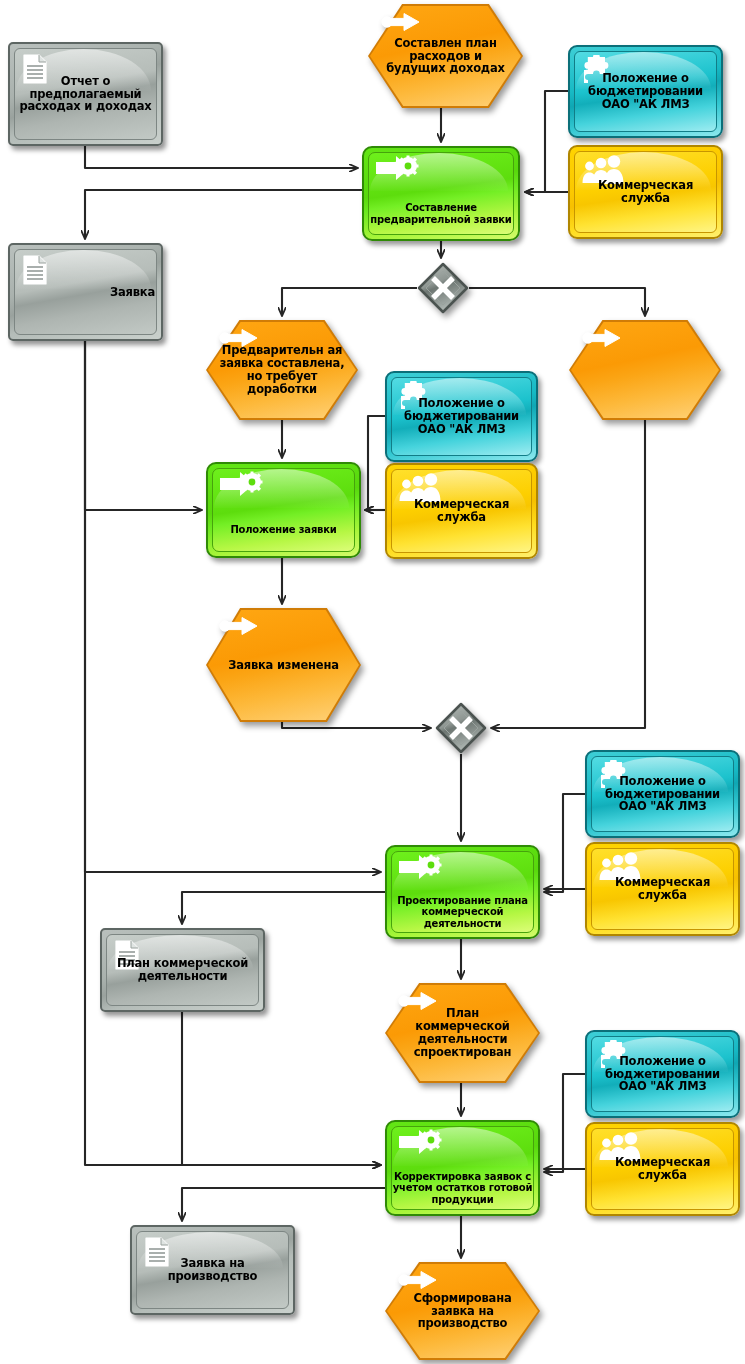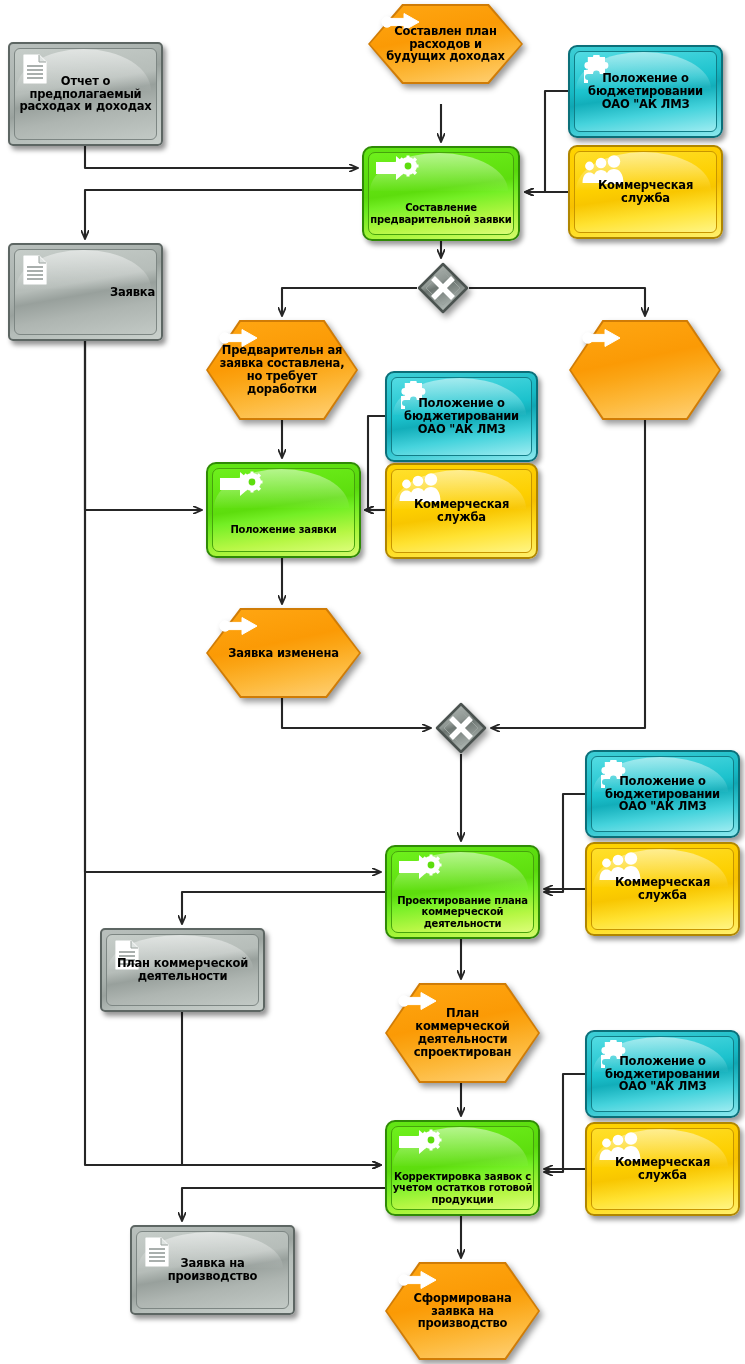--- a/index.html
+++ b/index.html
@@ -156,21 +156,21 @@
             <path d="M17,1 L17,8 L24,8" fill="#dfe4e2" stroke="#9aa29e" stroke-width="1"></path>
             <g stroke="#8d9592" stroke-width="1.5">
               <line x1="5" y1="12" x2="21" y2="12"></line>
               <line x1="5" y1="16" x2="21" y2="16"></line>
               <line x1="5" y1="20" x2="21" y2="20"></line>
               <line x1="5" y1="24" x2="21" y2="24"></line>
             </g>
           </svg></span>
         <div class="lbl">Отчет о предполагаемый расходах и доходах</div>
       </div>
-      <div class="node ev" style="left: 368px; top: 4px; width: 155px; height: 80px;">
+      <div class="node ev" style="left: 368px; top: 4px; width: 155px; height: 104px;">
         <div class="hexout"></div>
         <div class="hexin"></div>
         <span class="ico" style="left:12px;top:8px;"><svg width="42" height="20" viewBox="0 0 42 20">
             <g fill="#ffffff" stroke="#ffffff" stroke-width="1">
               <circle cx="7" cy="10" r="5.2"></circle>
               <path d="M6,6.4 L24,6.4 L24,1.5 L39,10 L24,18.5 L24,13.6 L6,13.6 Z"></path>
             </g>
           </svg></span>
         <div class="lbl">Составлен план расходов и будущих доходах</div>
       </div>
@@ -311,21 +311,21 @@
               <rect x="40.5" y="9.5" width="4" height="3"></rect>
               <rect x="26" y="3" width="3.4" height="3.4" transform="rotate(-45 27.7 4.7)"></rect>
               <rect x="39" y="3" width="3.4" height="3.4" transform="rotate(45 40.7 4.7)"></rect>
               <rect x="26" y="16" width="3.4" height="3.4" transform="rotate(45 27.7 17.7)"></rect>
               <rect x="39" y="16" width="3.4" height="3.4" transform="rotate(-45 40.7 17.7)"></rect>
             </g>
             <circle cx="34" cy="11" r="3.4" fill="#5ddd0d"></circle>
           </svg></span>
         <div class="lbl">Положение заявки</div>
       </div>
-      <div class="node ev" style="left: 206px; top: 608px; width: 155px; height: 90px;">
+      <div class="node ev" style="left: 206px; top: 608px; width: 155px; height: 114px;">
         <div class="hexout"></div>
         <div class="hexin"></div>
         <span class="ico" style="left:12px;top:8px;"><svg width="42" height="20" viewBox="0 0 42 20">
             <g fill="#ffffff" stroke="#ffffff" stroke-width="1">
               <circle cx="7" cy="10" r="5.2"></circle>
               <path d="M6,6.4 L24,6.4 L24,1.5 L39,10 L24,18.5 L24,13.6 L6,13.6 Z"></path>
             </g>
           </svg></span>
         <div class="lbl">Заявка изменена</div>
       </div>

